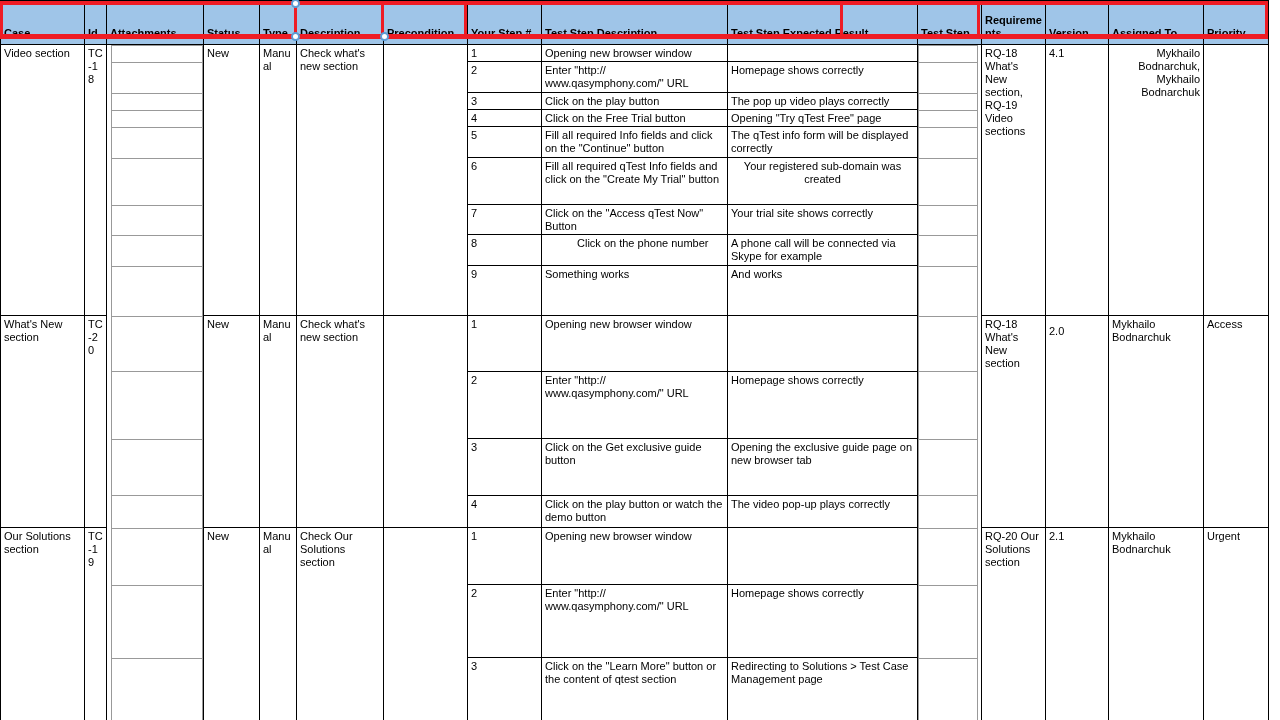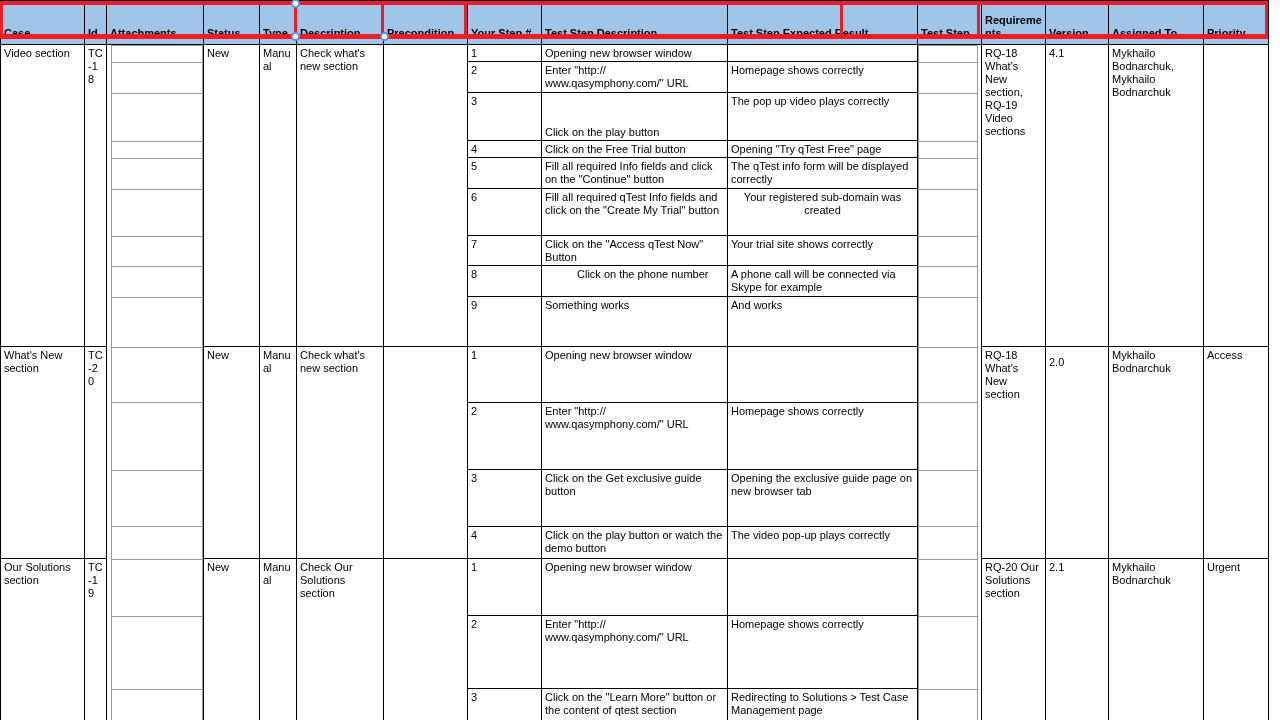--- a/index.html
+++ b/index.html
@@ -101,21 +101,21 @@
           <td class="stepattach-cell">
             <div class="ibox stp"></div>
           </td>
           <td rowspan="9">
             <div class="ct" style="height: 268px;">RQ-18 What's New section, RQ-19 Video sections</div>
           </td>
           <td rowspan="9">
             <div class="ct" style="height: 268px;">4.1</div>
           </td>
           <td rowspan="9">
-            <div class="ct" style="height: 268px;">Mykhailo Bodnarchuk, Mykhailo Bodnarchuk</div>
+            <div class="ct" style="height: 268px; text-align: right;">Mykhailo Bodnarchuk, Mykhailo Bodnarchuk</div>
           </td>
           <td rowspan="9">
             <div class="ct" style="height: 268px;"></div>
           </td>
         </tr>
         <tr style="height: 31px;">
           <td class="attach-cell">
             <div class="ibox att"></div>
           </td>
           <td>
@@ -133,21 +133,21 @@
           </td>
         </tr>
         <tr style="height: 17px;">
           <td class="attach-cell">
             <div class="ibox att"></div>
           </td>
           <td>
             <div class="ct" style="height: 14px;">3</div>
           </td>
           <td>
-            <div class="ct" style="height: 14px; margin-top: 31px;">Click on the play button</div>
+            <div class="ct" style="height: 14px;">Click on the play button</div>
           </td>
           <td>
             <div class="ct" style="height: 14px;">The pop up video plays correctly</div>
           </td>
           <td class="stepattach-cell">
             <div class="ibox stp"></div>
           </td>
         </tr>
         <tr style="height: 17px;">
           <td class="attach-cell">

